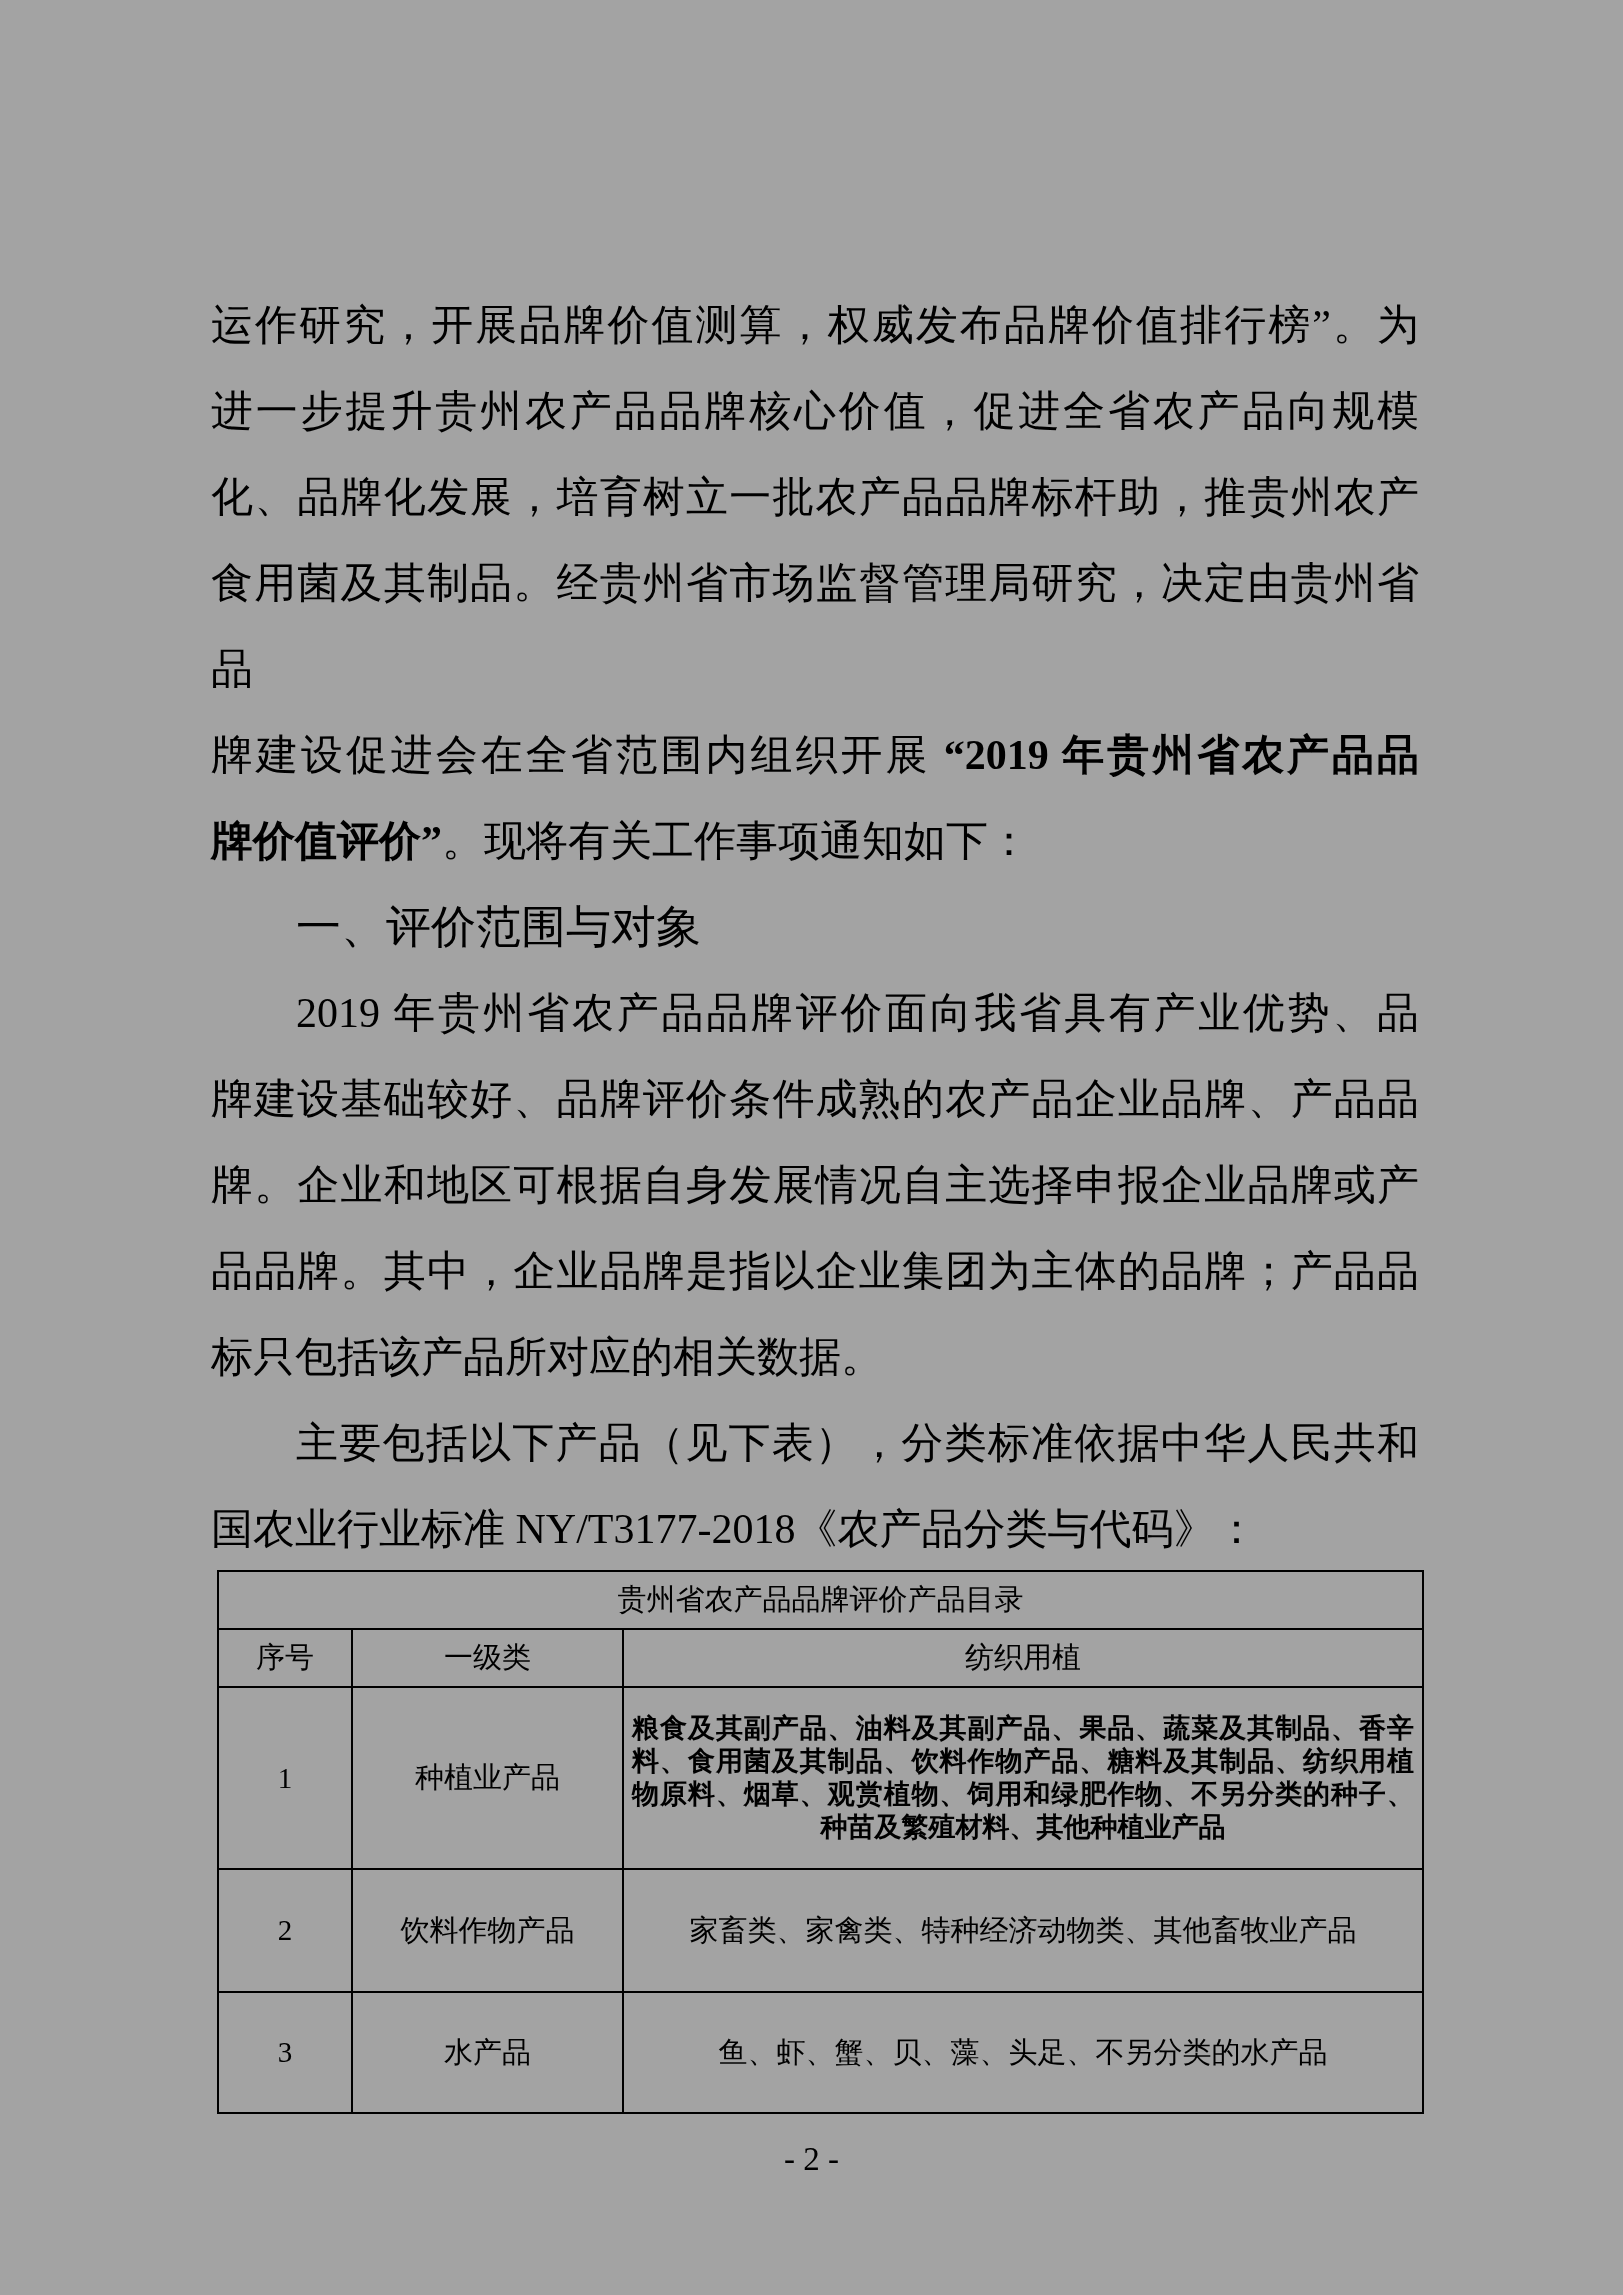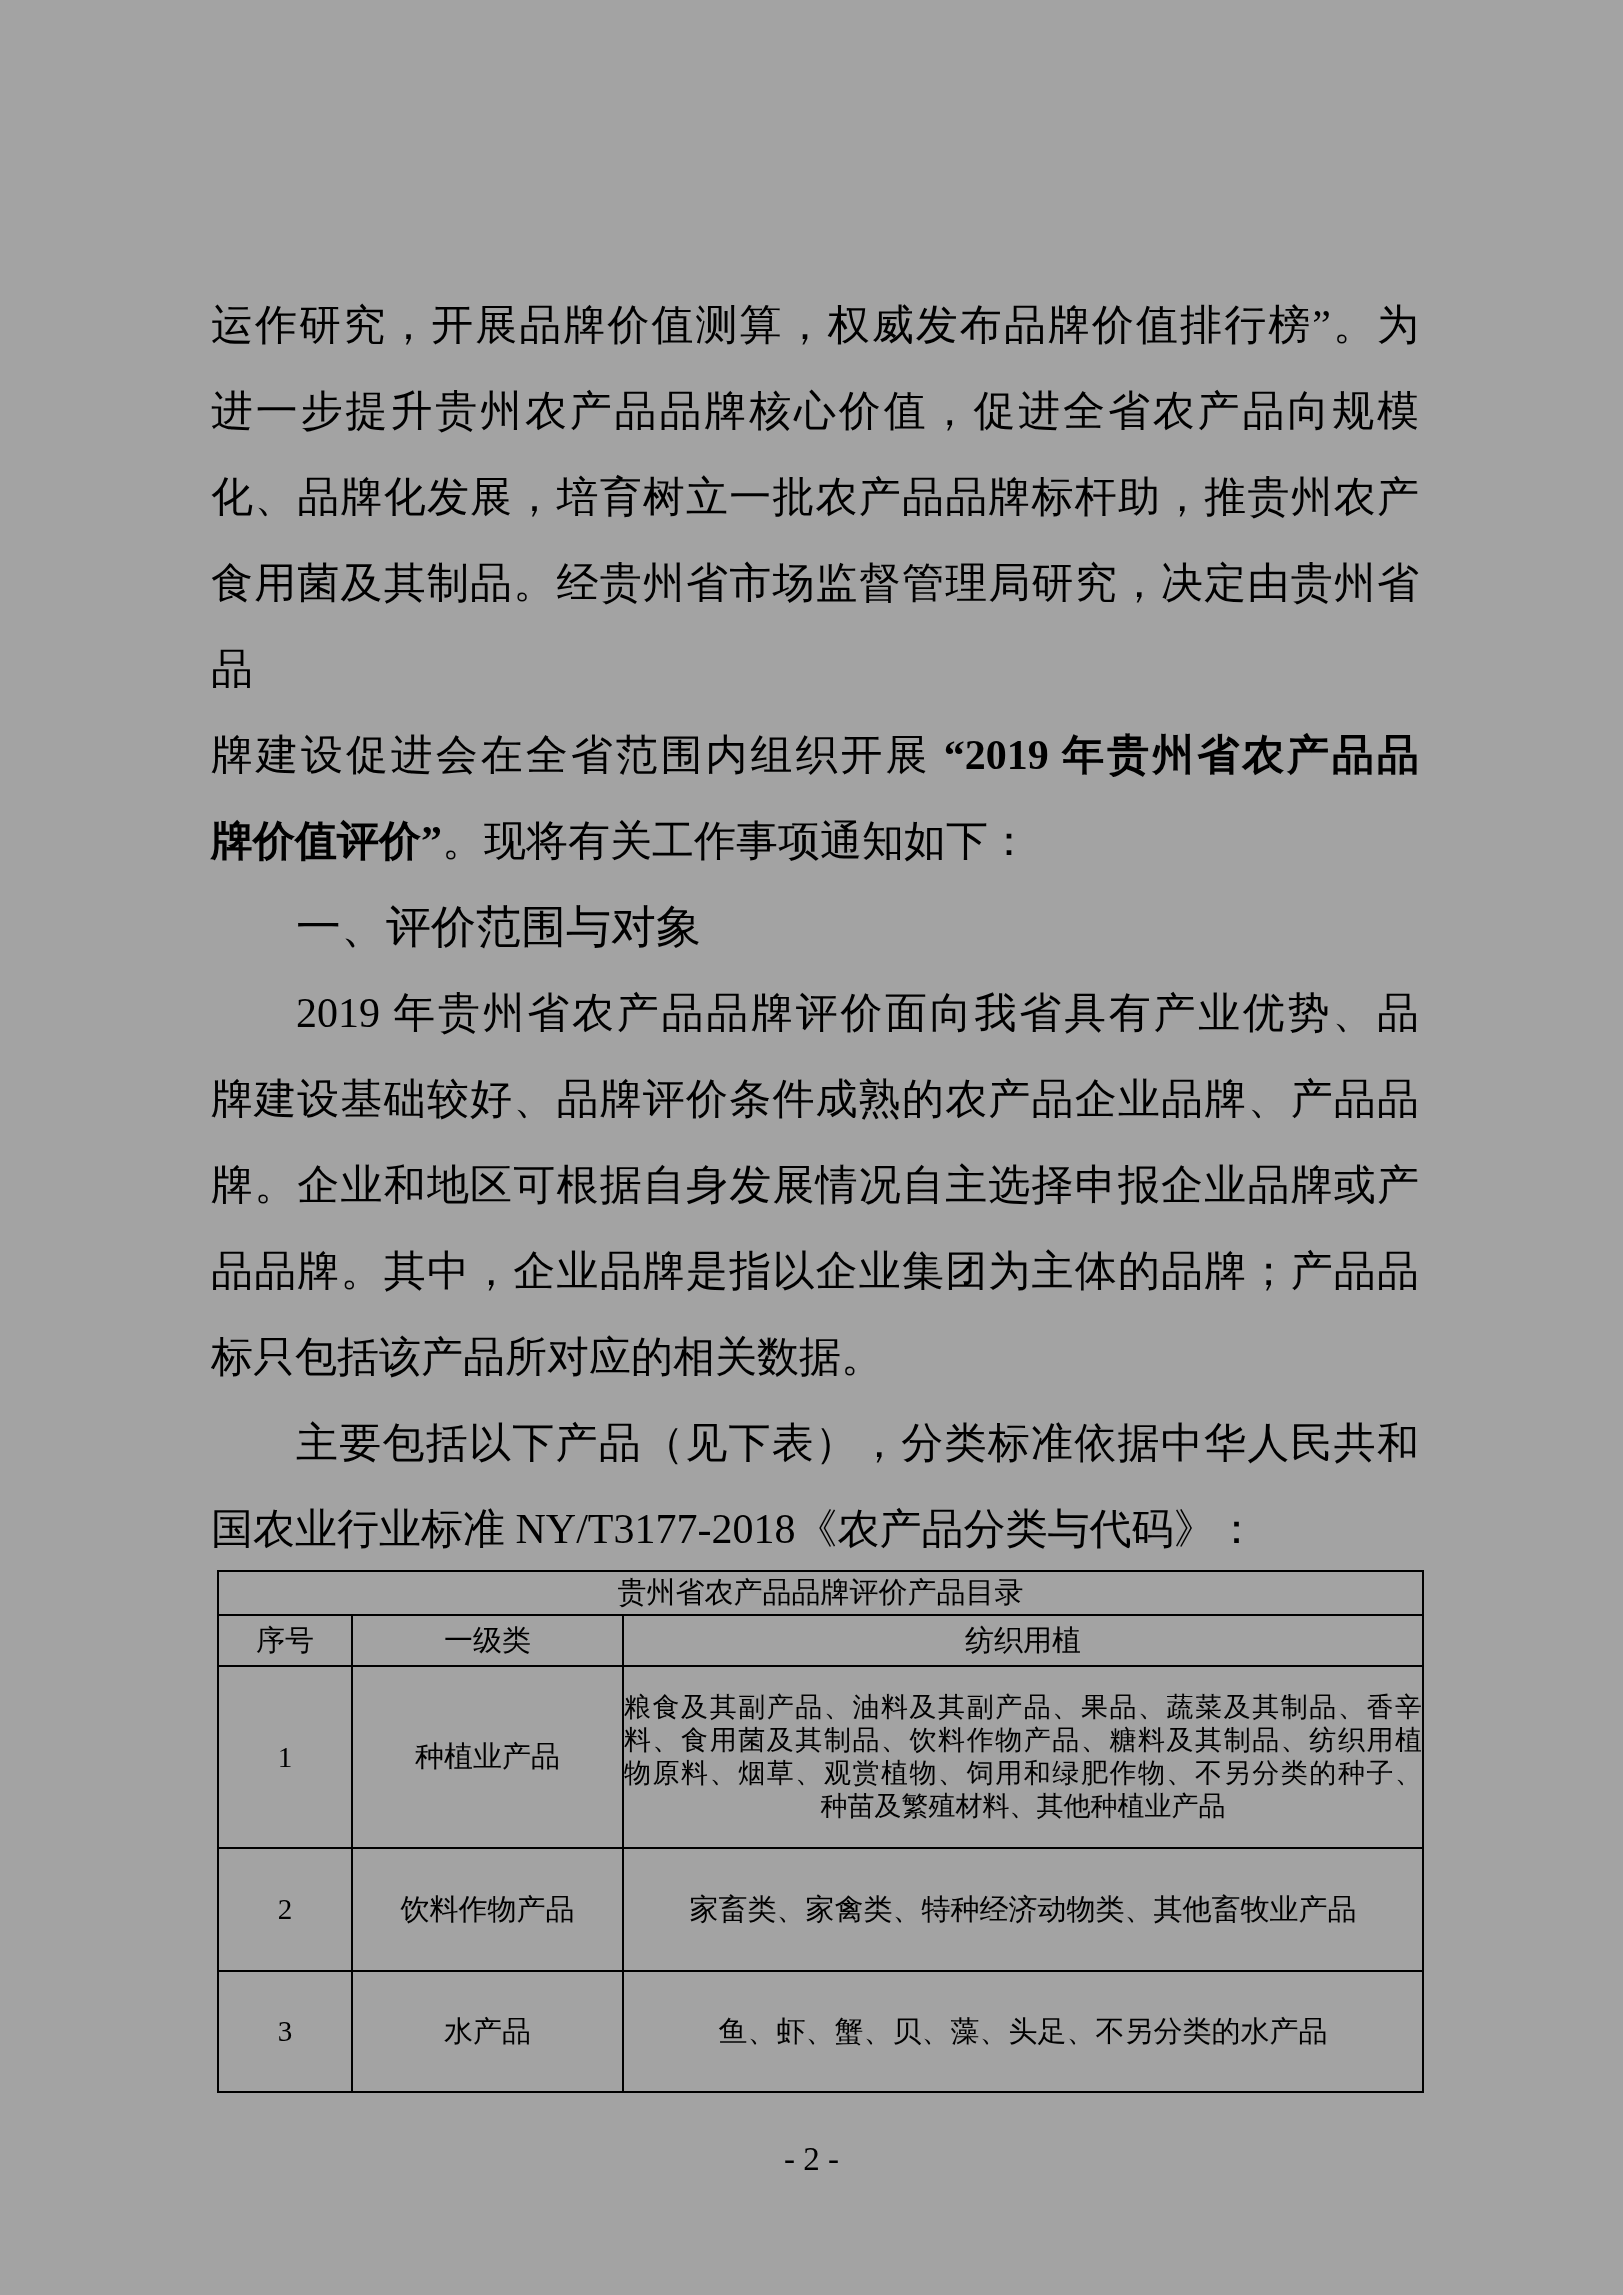--- a/index.html
+++ b/index.html
@@ -42,28 +42,28 @@
     width: 1206px;
     border-collapse: collapse;
     table-layout: fixed;
     border: 2.7px solid #000;
   }
   table.catalog td {
     border: 2px solid #000;
     text-align: center;
     vertical-align: middle;
     font-size: 29px;
-    padding: 0;
+    padding: 8px;
   }
   tr.t-title td { height: 44px; }
   tr.t-head  td { height: 51px; }
   tr.t-row1  td { height: 182px; }
   tr.t-row2  td { height: 123px; }
   tr.t-row3  td { height: 121px; }
-  td.prod { padding: 0 11px; }
+  td.prod { padding: 0 11px; font-weight: bold; }
   td.prod .pl {
     font-size: 27px;
     line-height: 33px;
     text-align: justify;
     text-align-last: justify;
   }
   td.prod .pl.plast {
     text-align: center;
     text-align-last: center;
   }

